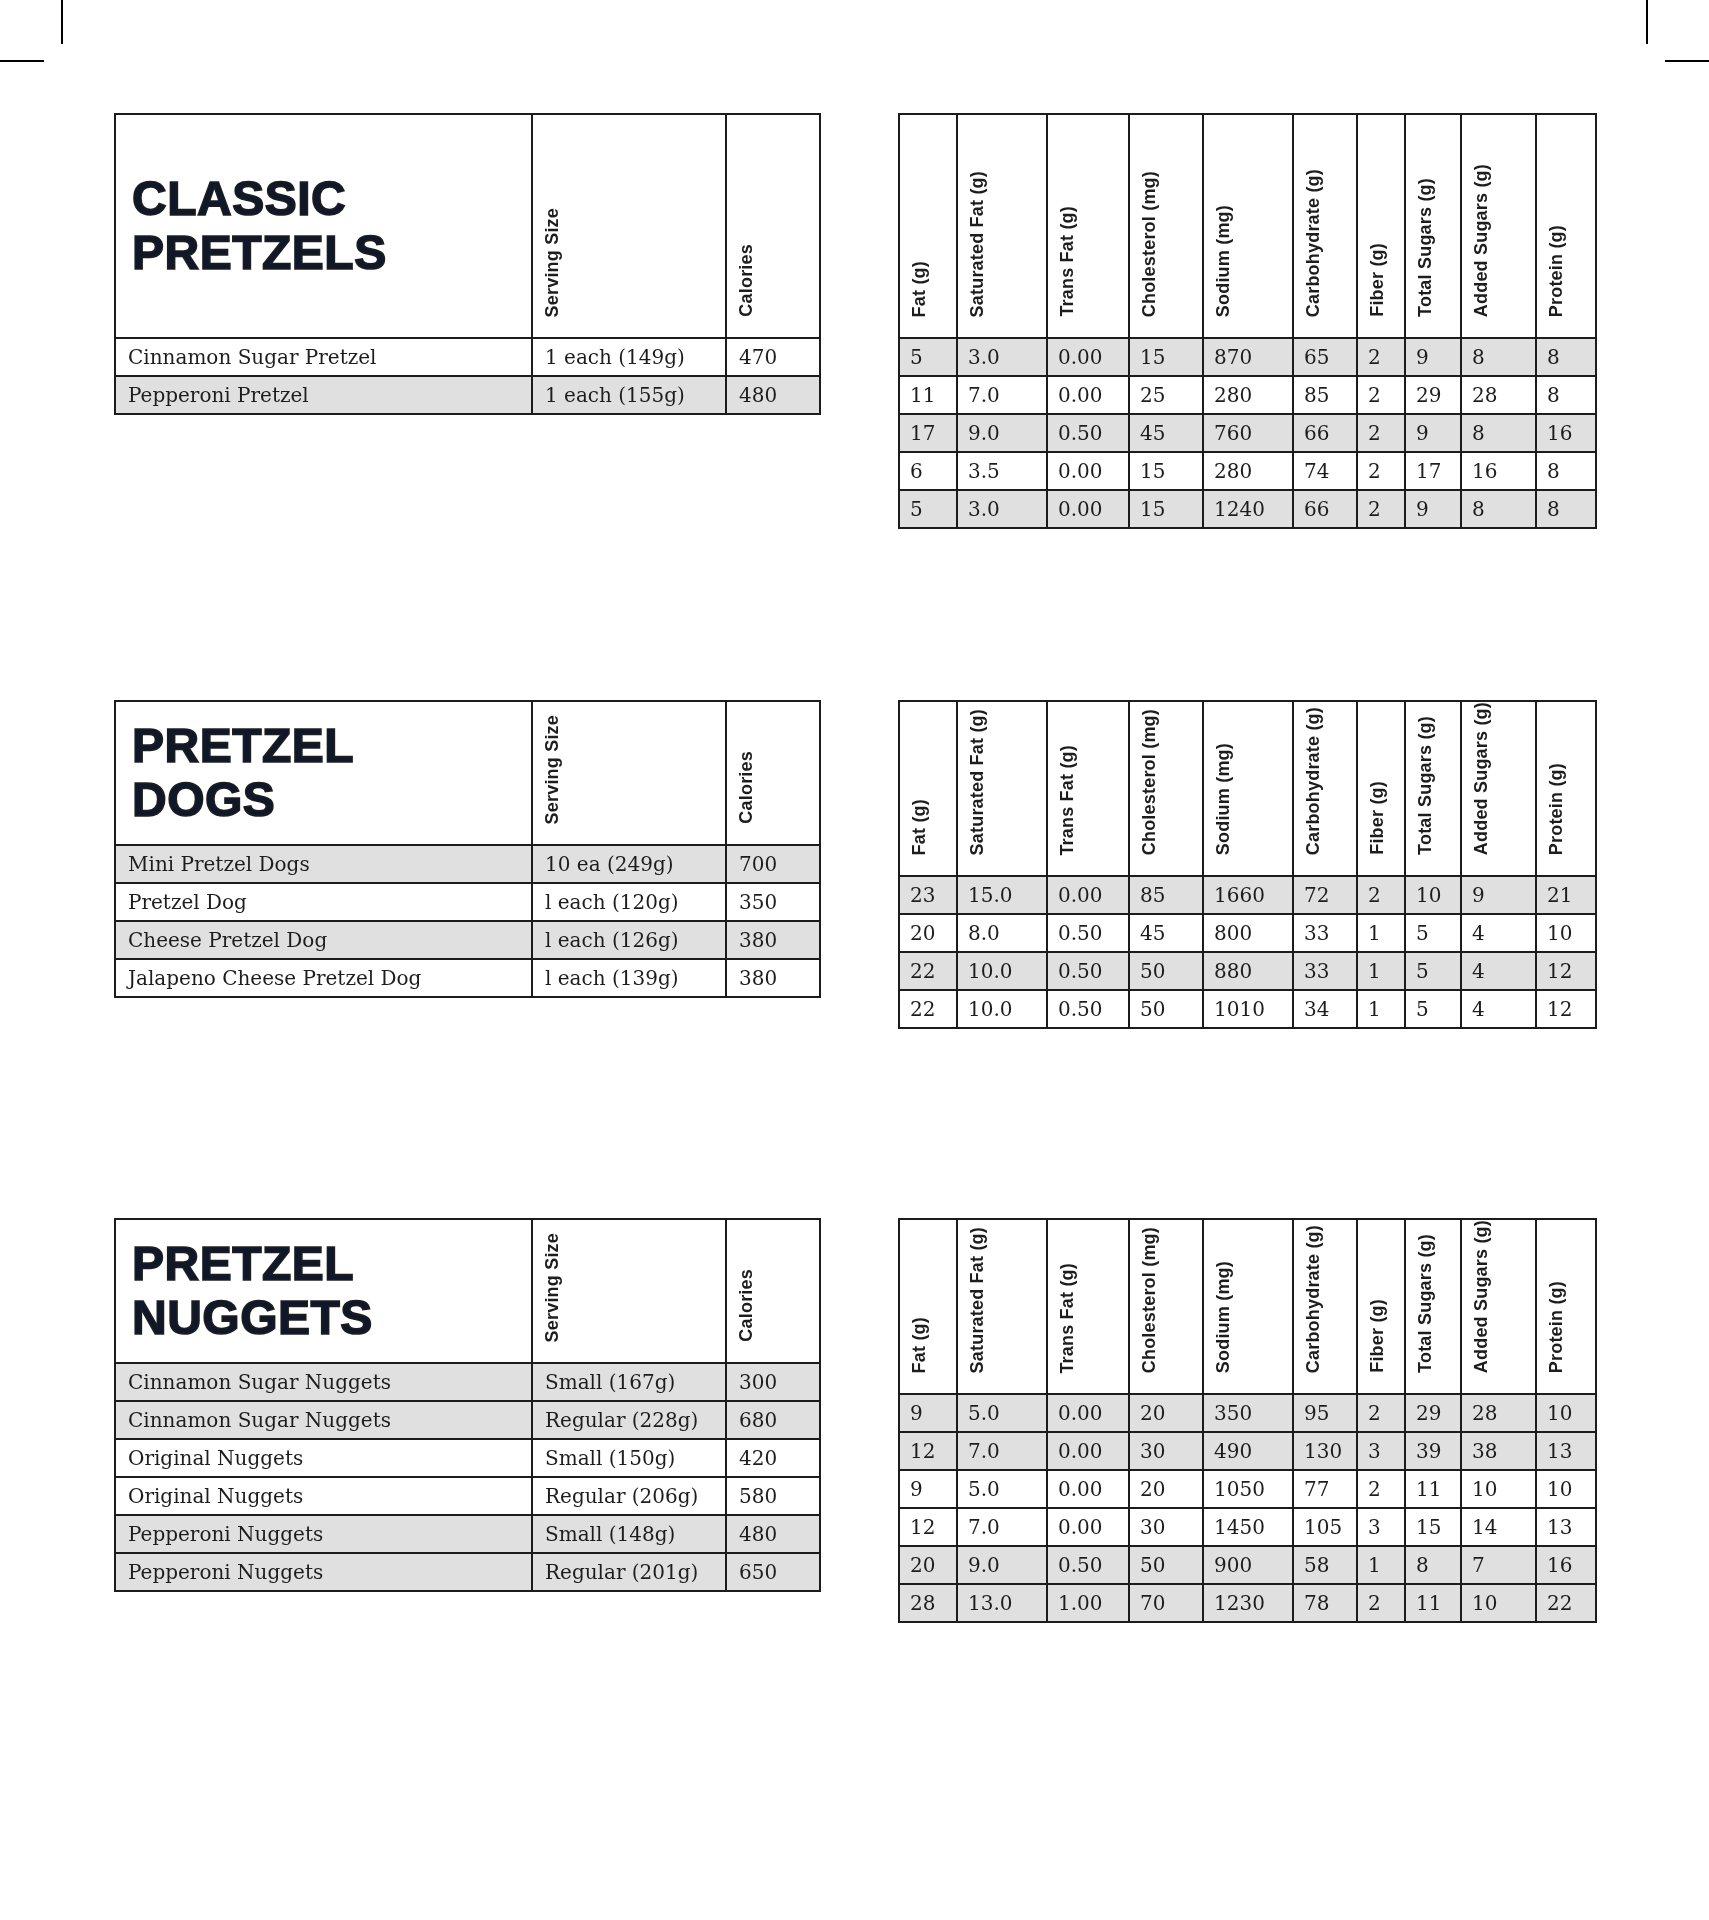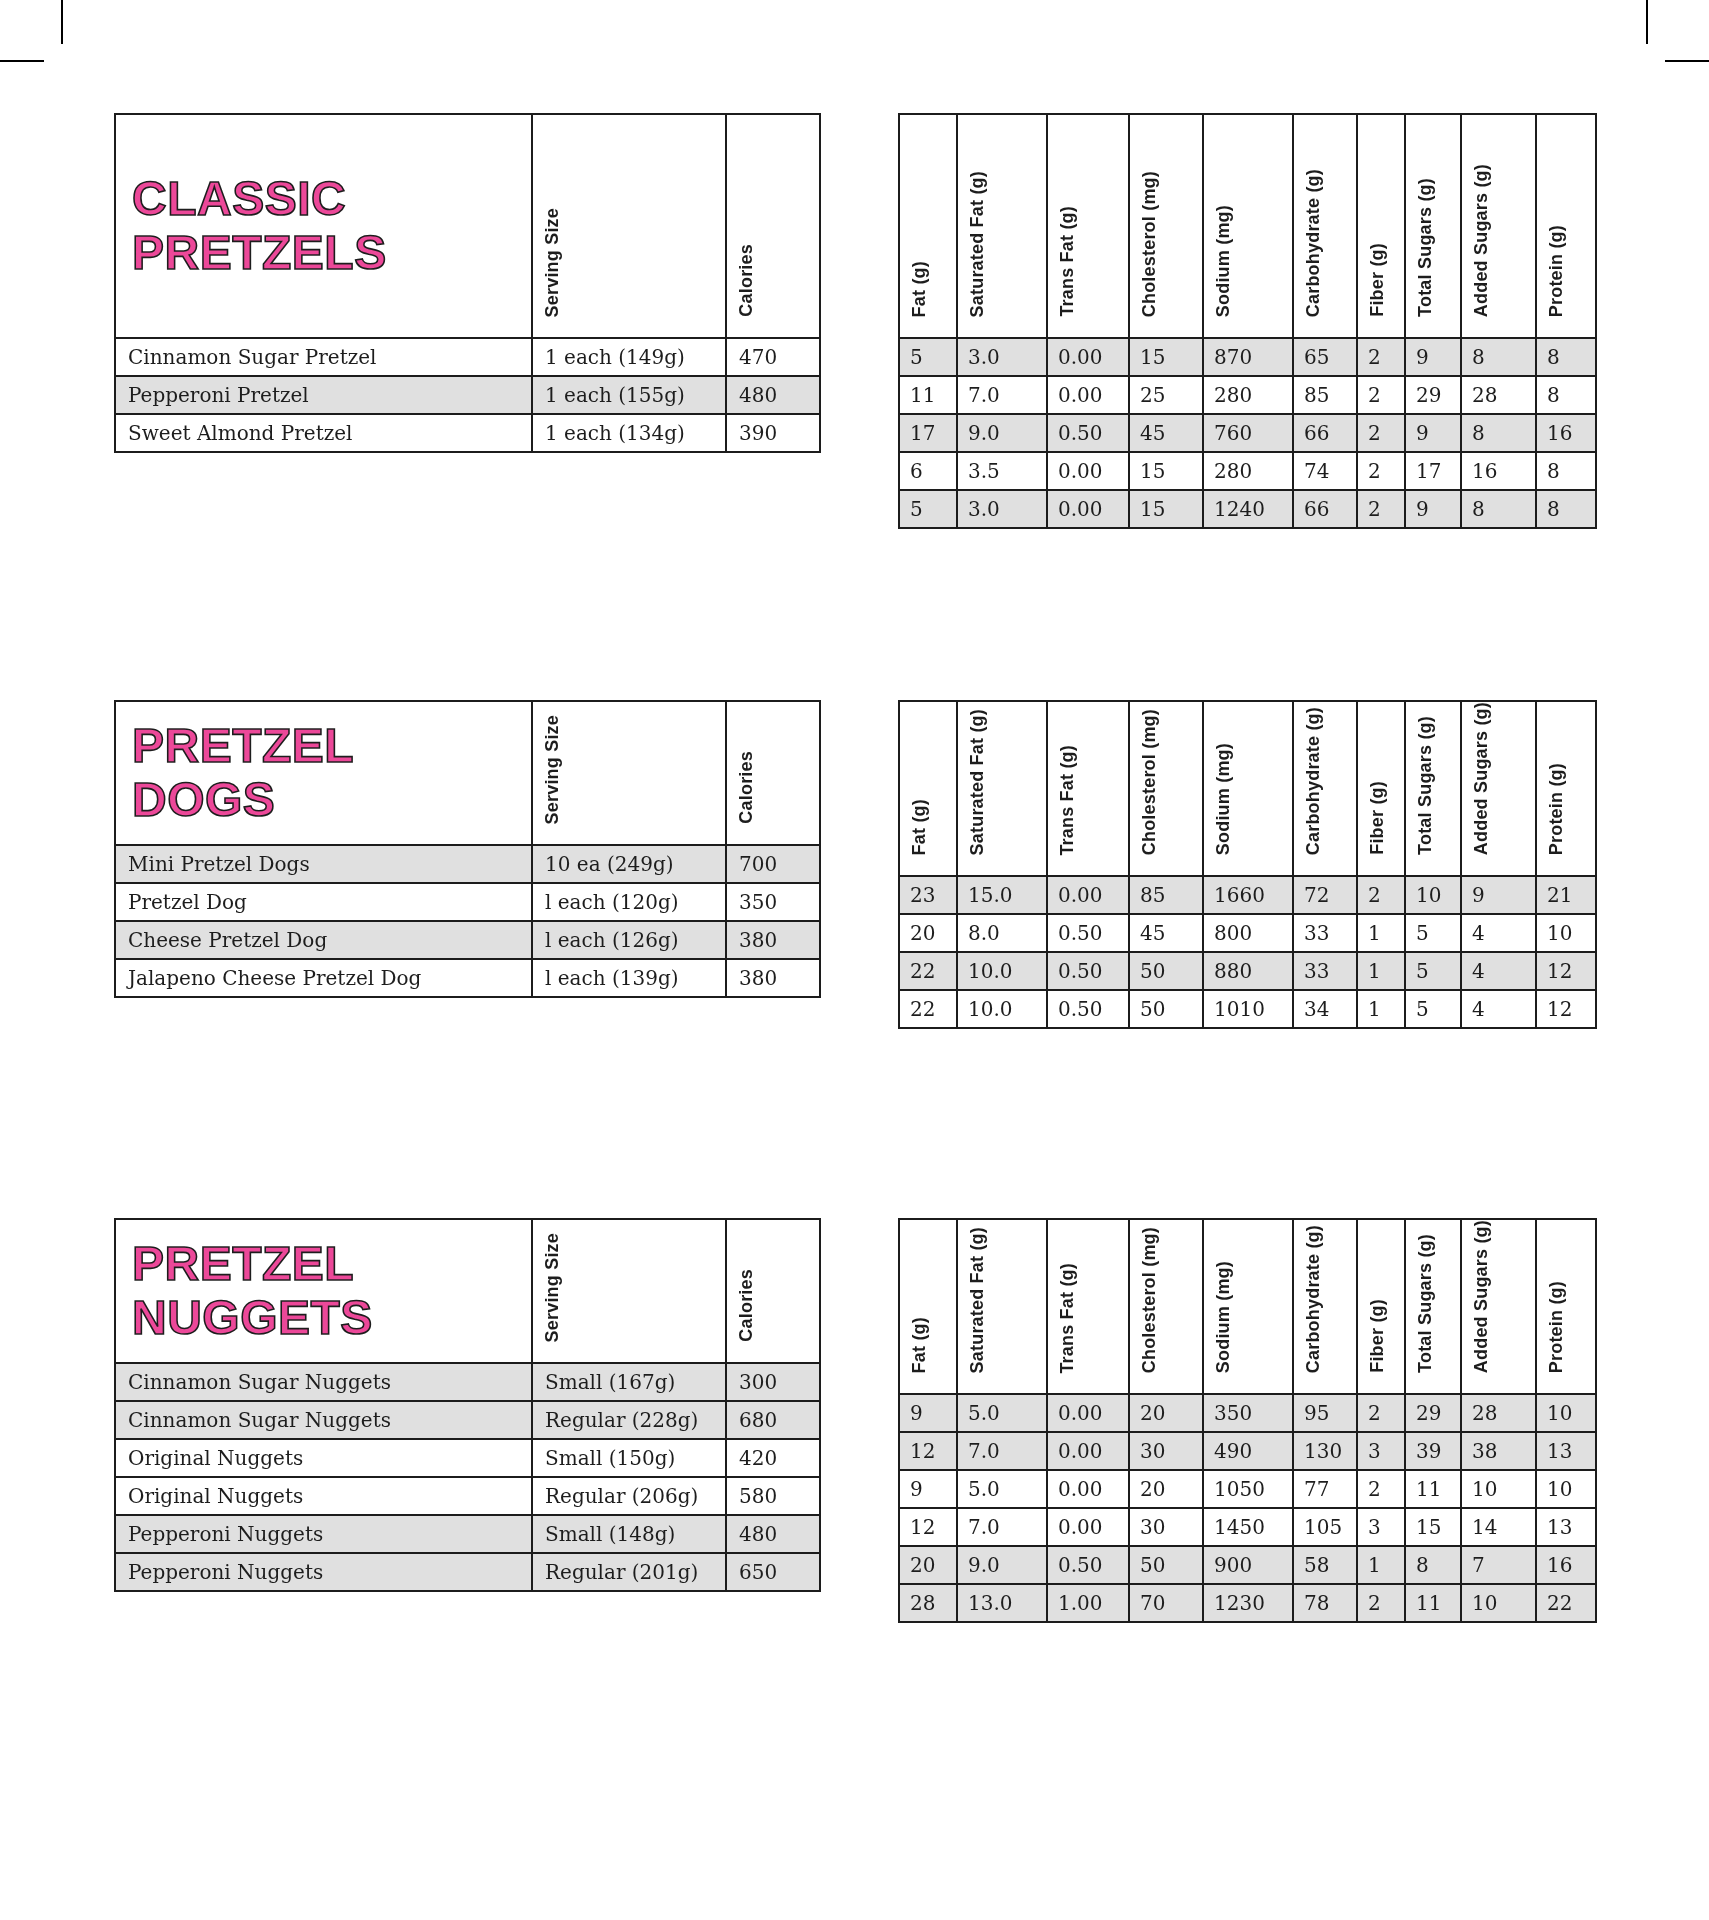--- a/index.html
+++ b/index.html
@@ -37,21 +37,21 @@
   col.c-name { width:417px; } col.c-serv { width:194px; } col.c-cal { width:94px; }
   
   col.n0 { width:58px; } col.n1 { width:90px; } col.n2 { width:82px; }
   col.n3 { width:74px; } col.n4 { width:90px; } col.n5 { width:64px; }
   col.n6 { width:48px; } col.n7 { width:56px; } col.n8 { width:75px; }
   col.n9 { width:60px; }
 
   th.title-cell { vertical-align:middle; text-align:left; padding-left:16px; }
   .title {
     font-weight:900; font-size:48px; line-height:1.12; letter-spacing:0.5px;
-    color:#ec4899; -webkit-text-stroke:1.6px #1d1d1d;
+    color:#0f172a; -webkit-text-stroke:1.6px #1d1d1d;
     font-family:"Liberation Sans", sans-serif; text-transform:uppercase;
   }
   .tline { display:block; }
 
   th.vert { vertical-align:bottom; text-align:left; padding:0 0 16px 9px; }
   .vtext {
     display:inline-block; writing-mode:vertical-rl; transform:rotate(180deg);
     font-weight:bold; font-size:18px; white-space:nowrap; letter-spacing:0.2px;
     font-family:"Liberation Sans", sans-serif;
   }
@@ -96,25 +96,20 @@
         <tr>
           <td class="name-cell">Cinnamon Sugar Pretzel</td>
           <td class="serving-cell">1 each (149g)</td>
           <td class="cal-cell">470</td>
         </tr>
         <tr class="shaded">
           <td class="name-cell">Pepperoni Pretzel</td>
           <td class="serving-cell">1 each (155g)</td>
           <td class="cal-cell">480</td>
         </tr>
-        <tr>
-          <td class="name-cell">Sweet Almond Pretzel</td>
-          <td class="serving-cell">1 each (134g)</td>
-          <td class="cal-cell">390</td>
-        </tr>
       </tbody>
   </table>
 
   <table class="tbl right-tbl" id="t1-right">
     <colgroup>
         <col class="n0">
         <col class="n1">
         <col class="n2">
         <col class="n3">
         <col class="n4">

